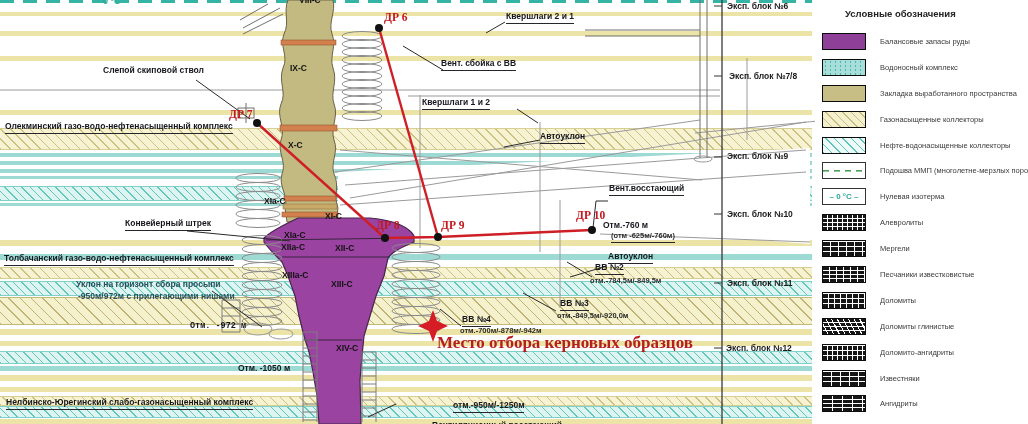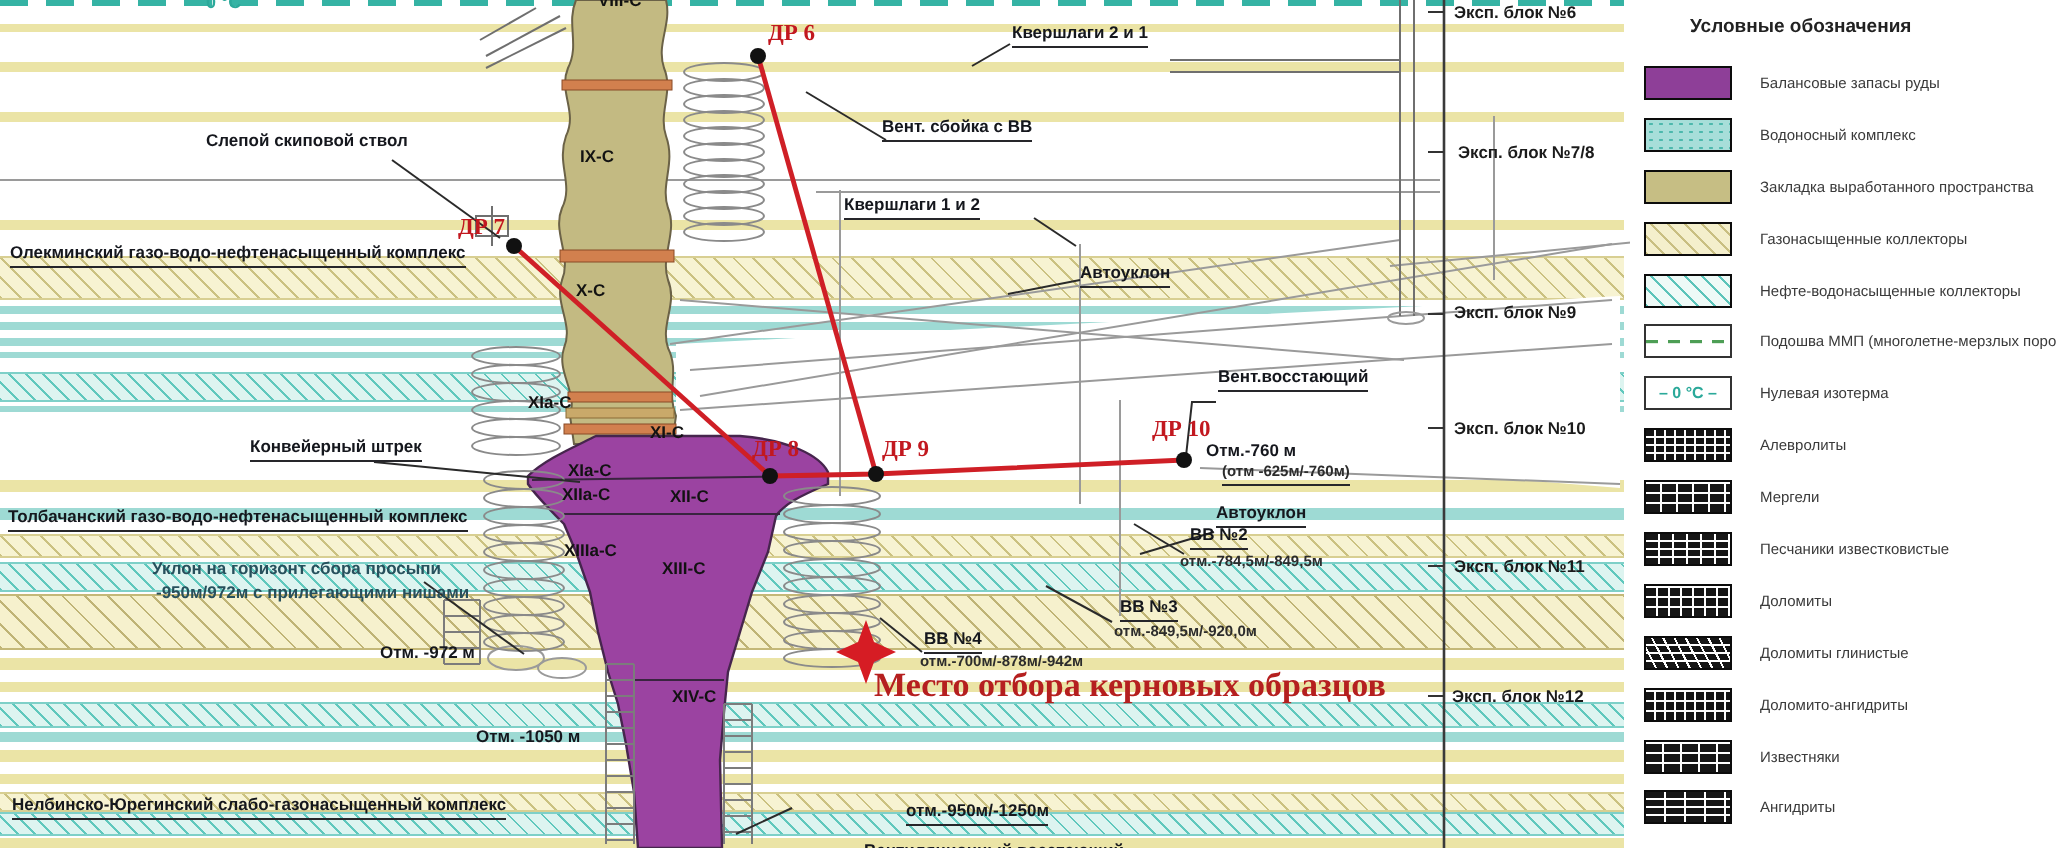--- a/index.html
+++ b/index.html
@@ -256,21 +256,21 @@
   </svg>
 
   <div class="lbl teal" style="left:103px;top:-3px;font-size:9px;">0 °C</div>
 
   <div class="lbl" style="left:103px;top:66px;">Слепой скиповой ствол</div>
   <div class="lbl u" style="left:5px;top:122px;">Олекминский газо-водо-нефтенасыщенный комплекс</div>
   <div class="lbl u" style="left:125px;top:219px;">Конвейерный штрек</div>
   <div class="lbl u" style="left:4px;top:254px;">Толбачанский газо-водо-нефтенасыщенный комплекс</div>
   <div class="lbl uk" style="left:76px;top:280px;">Уклон на горизонт сбора просыпи</div>
   <div class="lbl uk" style="left:78px;top:292px;">-950м/972м с прилегающими нишами</div>
-  <div class="lbl" style="left:190px;top:322px;">Отм. -972 м</div>
+  <div class="lbl" style="left:190px;top:322px;font-family:Liberation Mono, monospace;">Отм. -972 м</div>
   <div class="lbl" style="left:238px;top:364px;">Отм. -1050 м</div>
   <div class="lbl u" style="left:6px;top:398px;">Нелбинско-Юрегинский слабо-газонасыщенный комплекс</div>
 
   <div class="lbl u" style="left:506px;top:12px;">Квершлаги 2 и 1</div>
   <div class="lbl u" style="left:441px;top:59px;">Вент. сбойка с ВВ</div>
   <div class="lbl u" style="left:422px;top:98px;">Квершлаги 1 и 2</div>
   <div class="lbl u" style="left:540px;top:132px;">Автоуклон</div>
   <div class="lbl u" style="left:609px;top:184px;">Вент.восстающий</div>
   <div class="lbl u elev2" style="left:611px;top:196px;margin-top:36px;">(отм -625м/-760м)</div>
   <div class="lbl u" style="left:608px;top:252px;">Автоуклон</div>
@@ -288,21 +288,21 @@
   <div class="lbl elev2" style="left:557px;top:312px;">отм.-849,5м/-920,0м</div>
   <div class="lbl u" style="left:462px;top:315px;">ВВ №4</div>
   <div class="lbl elev2" style="left:460px;top:327px;">отм.-700м/-878м/-942м</div>
 
   <div class="lbl core" style="left:437px;top:334px;">Место отбора керновых образцов</div>
 
   <div class="lbl u" style="left:432px;top:389px;margin-top:32px;">Вентиляционный восстающий</div>
   <div class="lbl u" style="left:453px;top:401px;">отм.-950м/-1250м</div>
 
   <div class="lbl seam" style="left:299px;top:-4px;">VIII-С</div>
-  <div class="lbl seam" style="left:290px;top:74px;">IX-С</div>
+  <div class="lbl seam" style="left:290px;top:64px;">IX-С</div>
   <div class="lbl seam" style="left:288px;top:141px;">X-С</div>
   <div class="lbl seam" style="left:264px;top:197px;">XIa-С</div>
   <div class="lbl seam" style="left:325px;top:212px;">XI-С</div>
   <div class="lbl seam" style="left:284px;top:231px;">XIa-С</div>
   <div class="lbl seam" style="left:281px;top:243px;">XIIa-С</div>
   <div class="lbl seam" style="left:335px;top:244px;">XII-С</div>
   <div class="lbl seam" style="left:282px;top:271px;">XIIIa-С</div>
   <div class="lbl seam" style="left:331px;top:280px;">XIII-С</div>
   <div class="lbl seam" style="left:336px;top:344px;">XIV-С</div>
 

